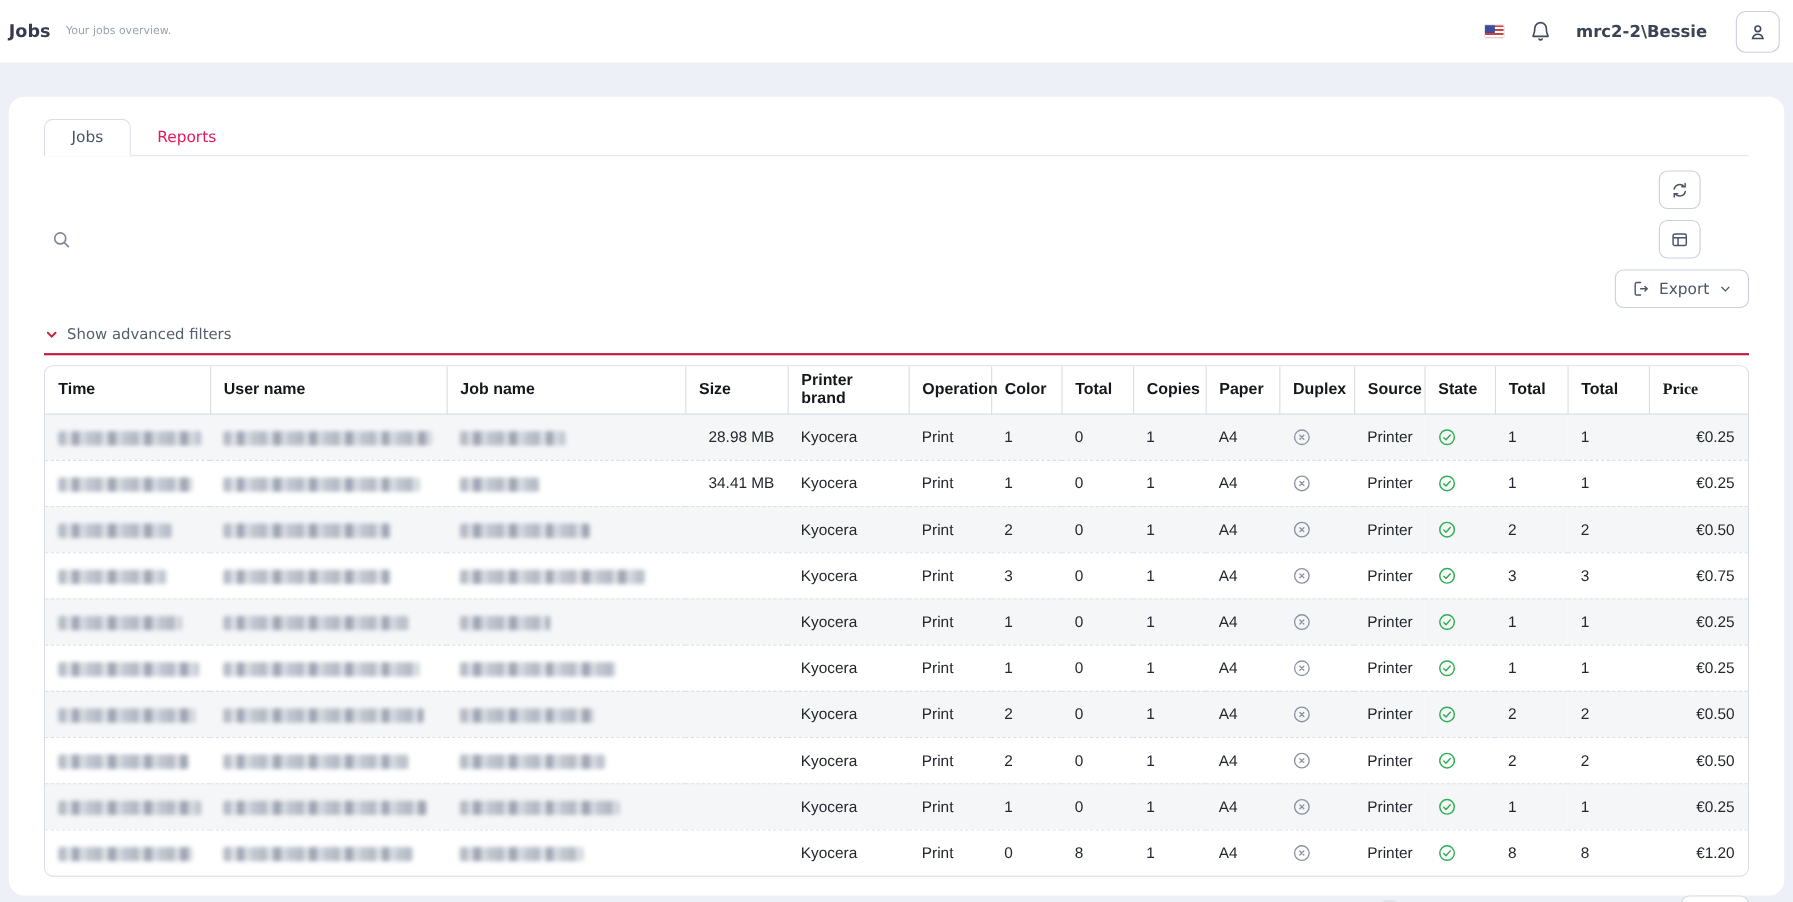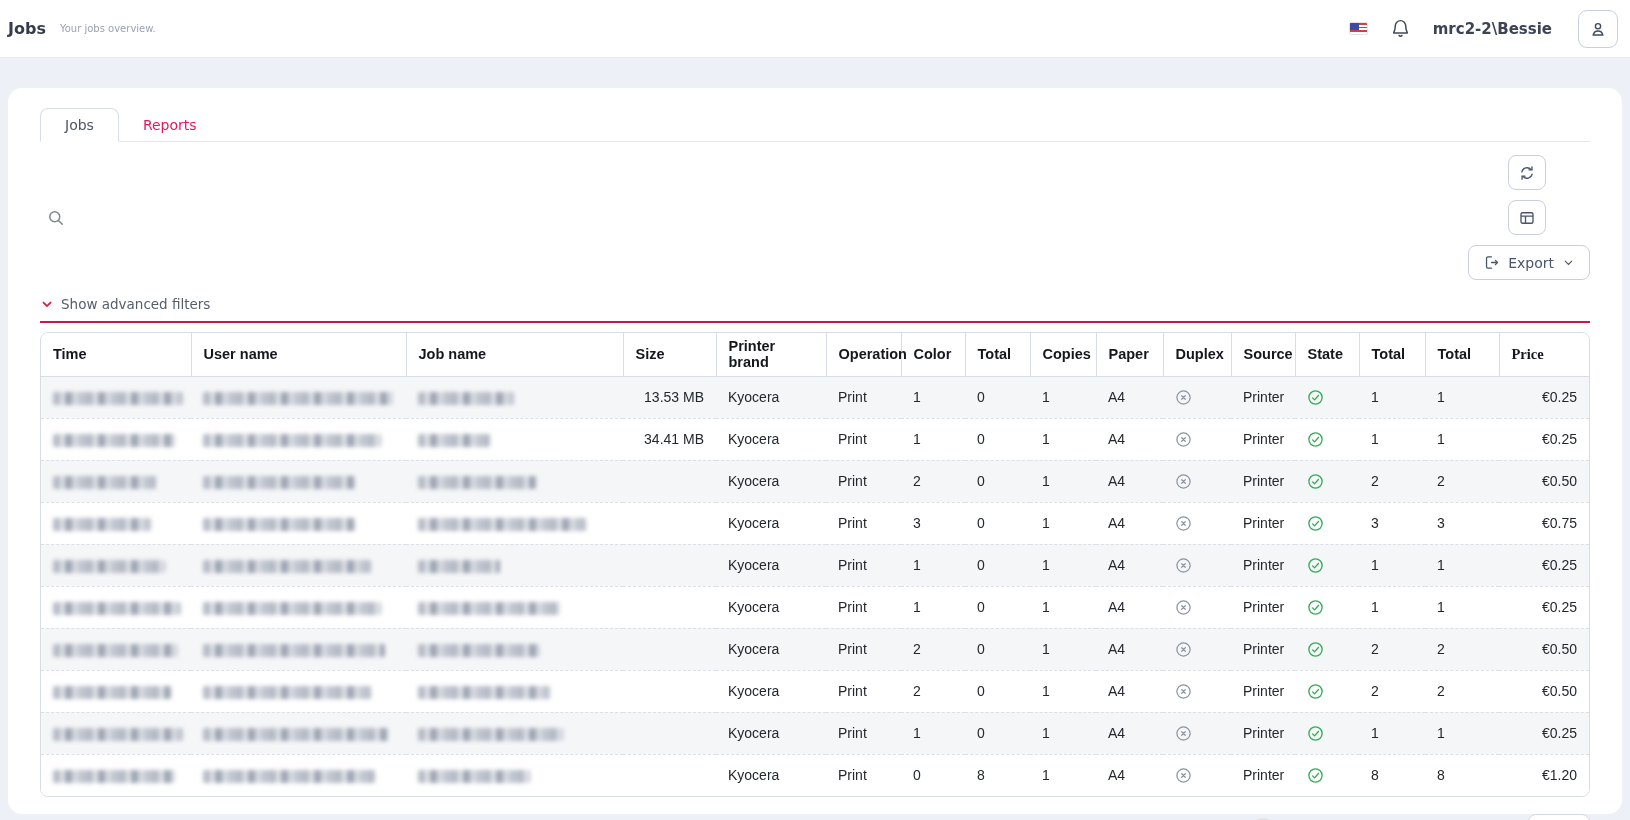--- a/index.html
+++ b/index.html
@@ -202,21 +202,21 @@
             <th>Total</th>
             <th>Total</th>
             <th>Price</th>
           </tr>
         </thead>
         <tbody>
             <tr class="alt">
     <td><span class="blur" style="width: 130px;"></span></td>
     <td><span class="blur" style="width: 190px;"></span></td>
     <td><span class="blur" style="width: 96px;"></span></td>
-    <td class="ra">13.53 MB</td>
+    <td class="ra">28.98 MB</td>
     <td>Kyocera</td>
     <td>Print</td>
     <td>1</td>
     <td>0</td>
     <td>1</td>
     <td>A4</td>
     <td class="ic">
       <span>
         <svg width="17" height="17" viewBox="0 0 18 18" fill="none" stroke="#8b93a2" stroke-width="1.3" stroke-linecap="round">
           <circle cx="9" cy="9" r="7"></circle>

